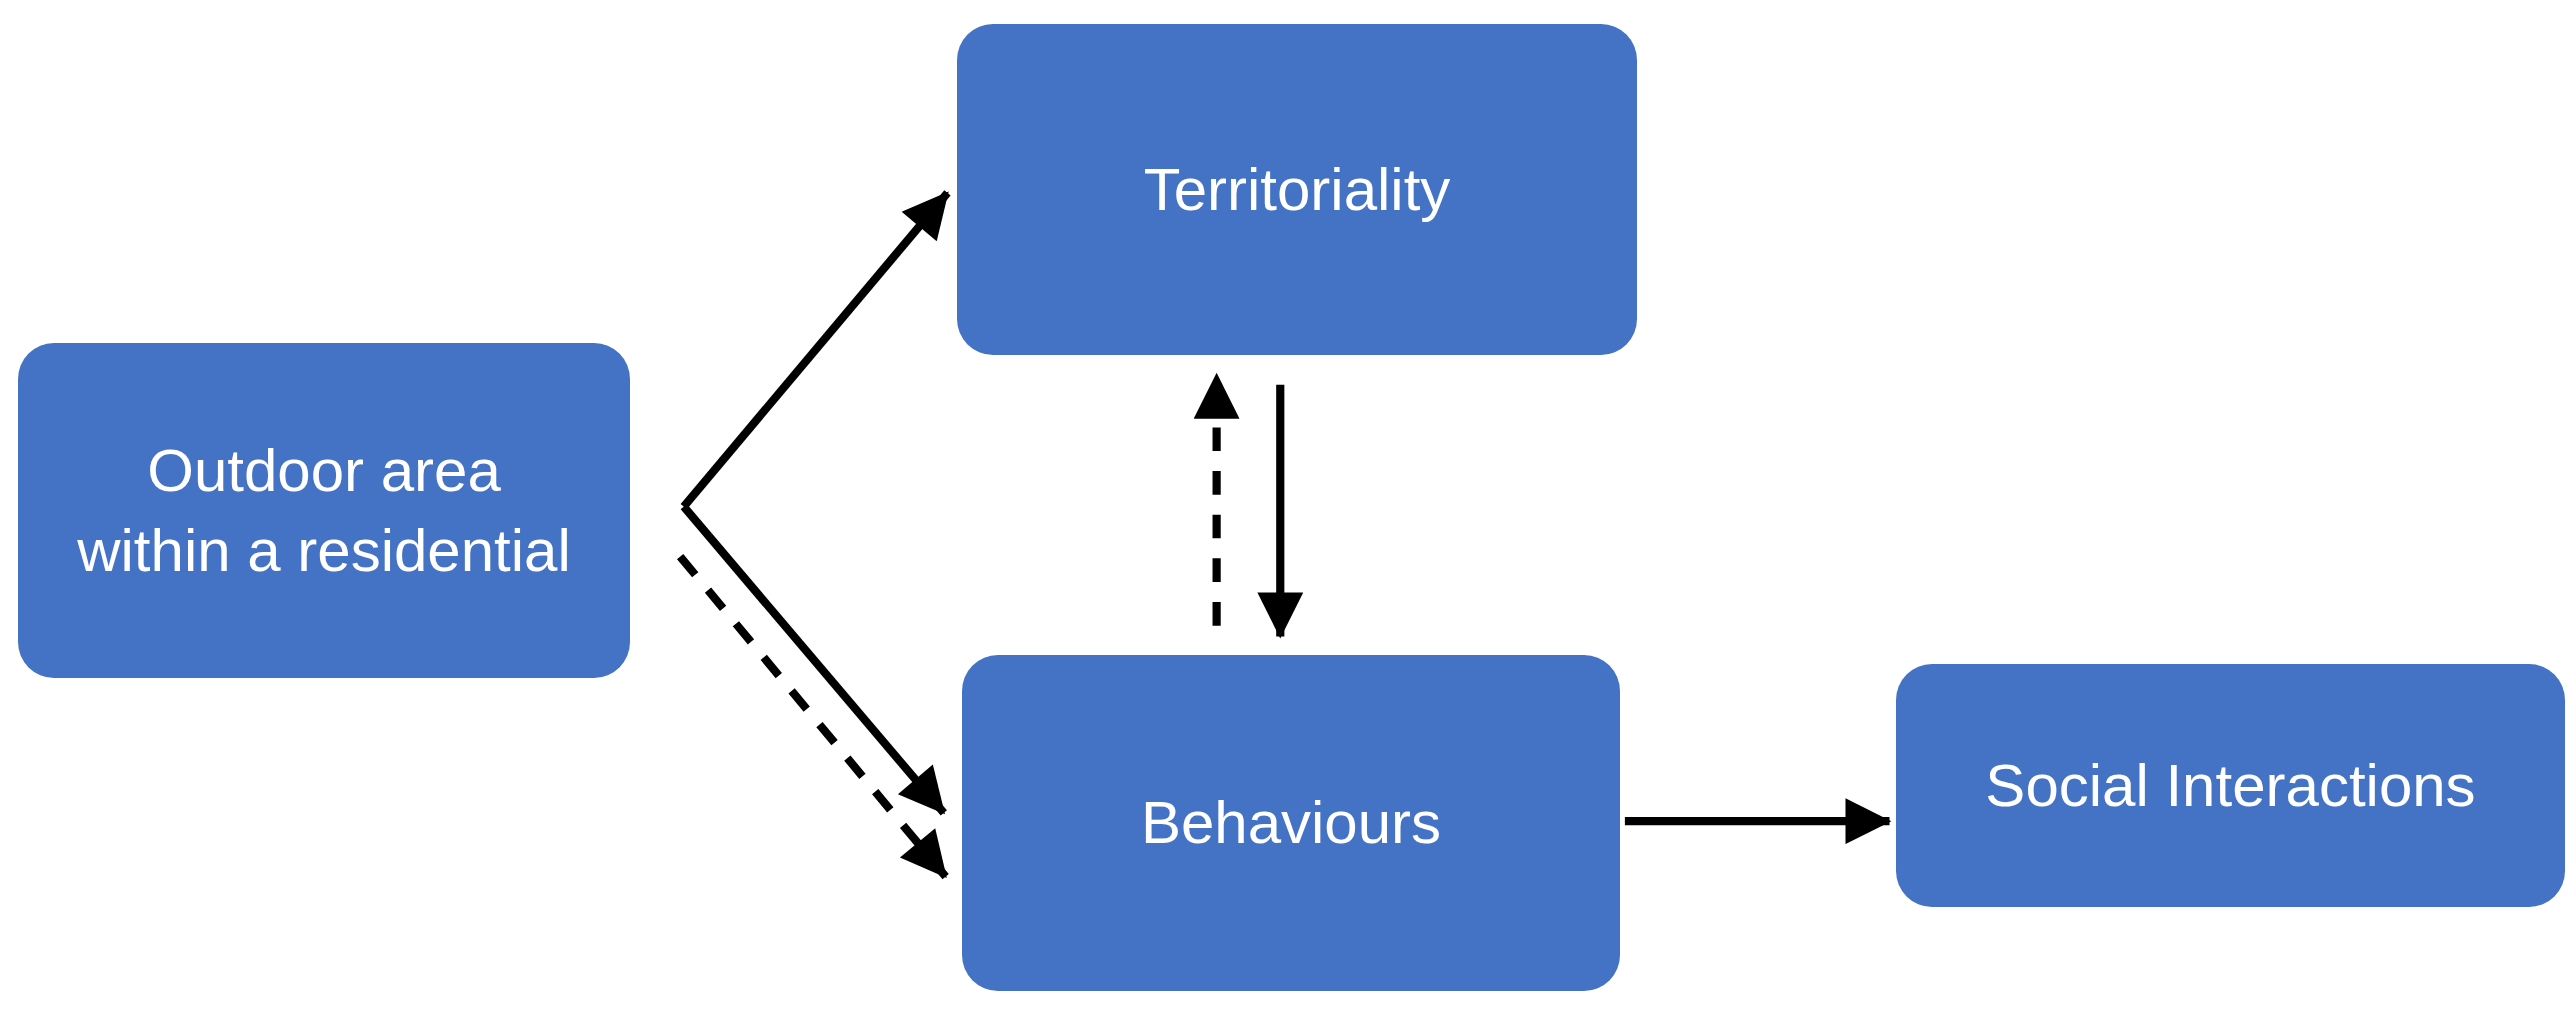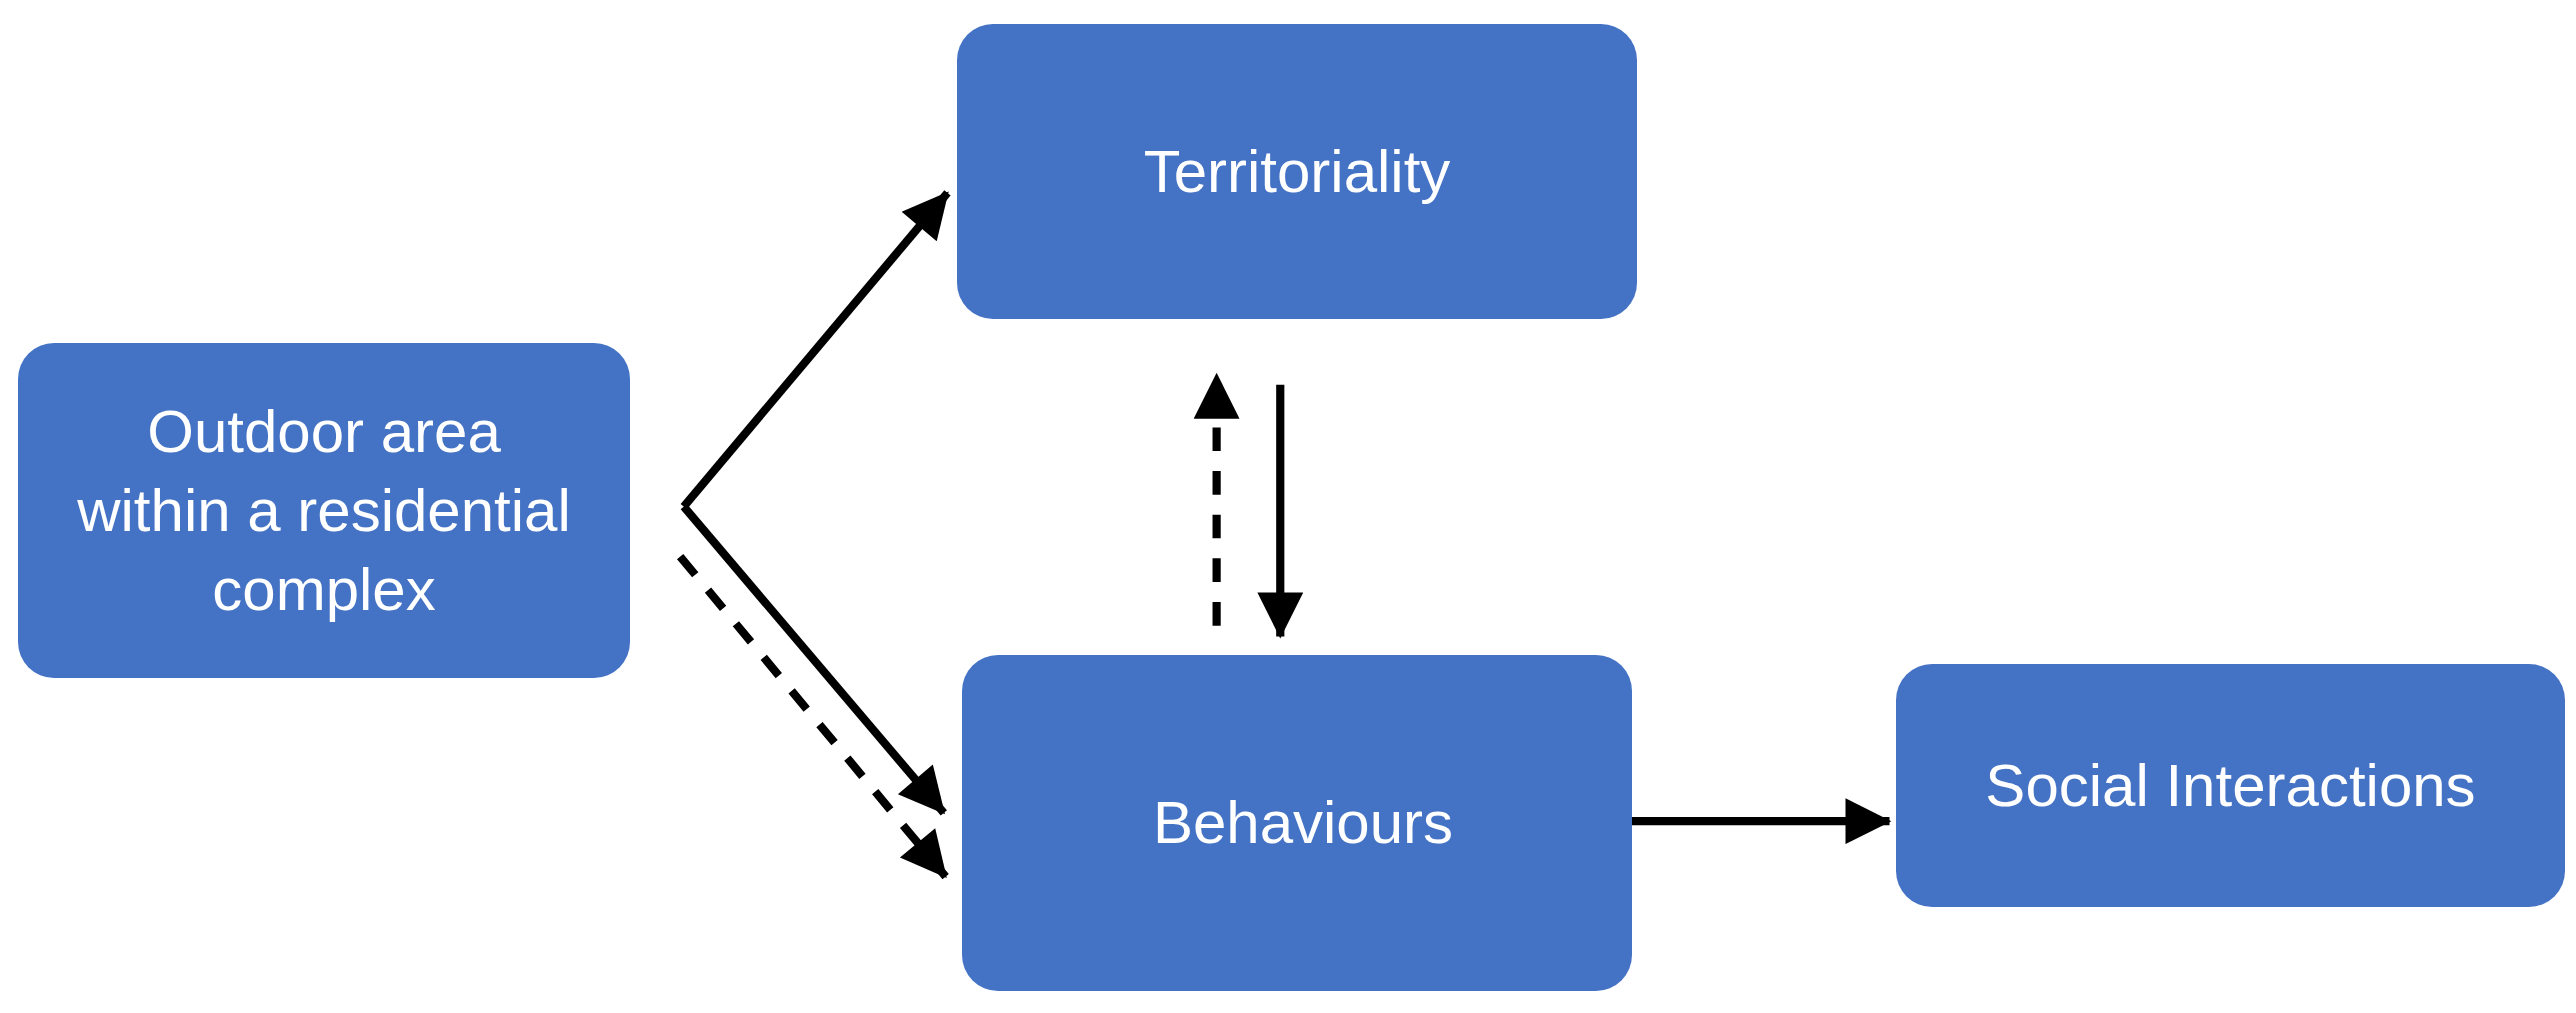--- a/index.html
+++ b/index.html
@@ -23,22 +23,22 @@
     display: flex;
     flex-direction: column;
     align-items: center;
     justify-content: center;
     text-align: center;
     font-size: 60px;
     line-height: 1.32;
     z-index: 2;
   }
   #node-outdoor        { left: 18px;   top: 343px; width: 612px; height: 335px; }
-  #node-territoriality { left: 957px; top: 23.6px;  width: 680px; height: 295px; }
-  #node-behaviours     { left: 962px; top: 655px; width: 658px; height: 336px; padding-left: 12px; }
+  #node-territoriality { left: 957px; top: 23.6px;  width: 680px; height: 331px; }
+  #node-behaviours     { left: 962px; top: 655px; width: 658px; height: 336px; }
   #node-social         { left: 1896px; top: 664px; width: 669px; height: 243px; }
   .node .line { display: block; }
   #arrow-layer {
     position: absolute;
     left: 0; top: 0;
     width: 2576px;
     height: 1014px;
     z-index: 1;
     pointer-events: none;
   }
@@ -55,21 +55,20 @@
   }
 </style>
 </head>
 <body>
 
 <div id="canvas">
 
   <div class="node" id="node-outdoor">
     <span class="line">Outdoor area</span>
     <span class="line">within a residential</span>
-    <span class="line">complex</span>
   </div>
 
   <div class="node" id="node-territoriality">
     <span class="line">Territoriality</span>
   </div>
 
   <div class="node" id="node-behaviours">
     <span class="line">Behaviours</span>
   </div>
 

